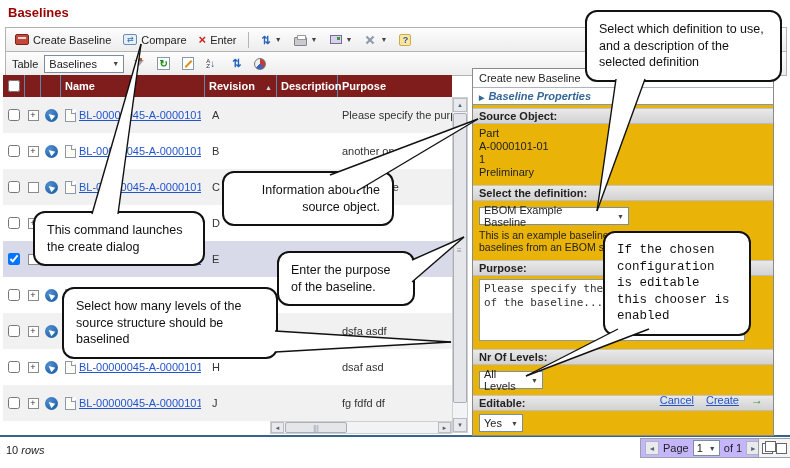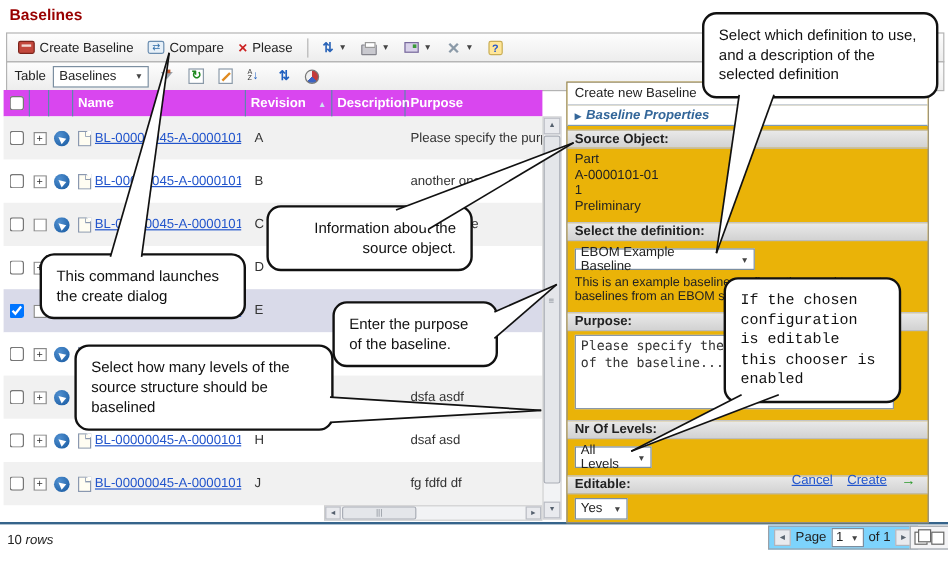--- a/index.html
+++ b/index.html
@@ -57,21 +57,21 @@
   .ico-sortud::after { content:"⇅"; }
   .ico-pie { width:12px; height:12px; border-radius:50%; border:1px solid #777;
              background:conic-gradient(#c23b3b 0 130deg, #3b62c2 130deg 230deg, #f0f0f0 230deg 360deg); }
 
   .sel { display:inline-flex; align-items:center; justify-content:space-between; background:#fff;
          border:1px solid #7b8ea0; font-size:11px; padding:1px 4px; height:18px; color:#222; }
   .sel .caret { margin-left:6px; }
 
   
   .grid { position:absolute; left:3px; top:75px; width:449px; }
-  .ghead { display:flex; height:22px; background:#d946ef; color:#fff; font-weight:bold; font-size:11px; align-items:center; }
+  .ghead { display:flex; height:22px; background:#7f1d1d; color:#fff; font-weight:bold; font-size:11px; align-items:center; }
   .gc { height:100%; display:flex; align-items:center; border-right:1px solid #central; border-right:1px solid #5d86ad; padding:0 4px; }
   .gc.sel-c  { width:22px; justify-content:center; }
   .gc.exp-c  { width:16px; }
   .gc.nav-c  { width:20px; }
   .gc.name-c { width:144px; }
   .gc.rev-c  { width:72px; justify-content:space-between; }
   .gc.desc-c { width:61px; }
   .gc.purp-c { flex:1; border-right:none; }
   .sort-asc::before { content:"▲"; font-size:7px; color:#cfe0f2; }
 
@@ -113,21 +113,21 @@
   .hb-r { right:0; } .hb-r::before { content:"►"; }
   .hthumb { position:absolute; left:14px; top:0; width:62px; height:11px; background:#e4e6ea; border:1px solid #a9adb6; border-radius:2px;
             text-align:center; font-size:7px; color:#8a8f98; line-height:10px; }
   .hthumb::after { content:"|||"; }
 
   .blue-line { position:absolute; left:0; top:435px; width:790px; height:2px; background:#36648b; }
 
   
   .status { position:absolute; left:6px; top:444px; font-size:11px; color:#222; }
   .status i { font-style:italic; }
-  .pager { position:absolute; left:640px; top:438px; height:20px; border:1px solid #9aa0a8; background:#7dd3fc;
+  .pager { position:absolute; left:640px; top:438px; height:20px; border:1px solid #9aa0a8; background:#c4b5fd;
            display:flex; align-items:center; gap:4px; padding:0 4px; font-size:11px; color:#222; }
   .pgbtn { width:14px; height:14px; background:#e9eaee; border:1px solid #b0b4bc; font-size:7px; color:#5a6470;
            text-align:center; line-height:13px; }
   .pg-prev::before { content:"◄"; }
   .pg-next::before { content:"►"; }
   .pager .sel { height:16px; padding:0 3px; }
   .winbtns { position:absolute; left:758px; top:438px; height:20px; border:1px solid #9aa0a8; background:#f4f4f6;
              display:flex; align-items:center; gap:3px; padding:0 3px; }
   .winico { width:11px; height:11px; border:1px solid #666; position:relative; background:#fff; }
   .winico::after { content:""; position:absolute; left:2px; top:-3px; width:9px; height:9px; border:1px solid #666; background:#fff; }
@@ -167,21 +167,21 @@
     <span class="tbtn">
       <span class="ico ico-create"></span>
       <span>Create Baseline</span>
     </span>
     <span class="tbtn">
       <span class="ico ico-compare"></span>
       <span>Compare</span>
     </span>
     <span class="tbtn">
       <span class="ico ico-delete"></span>
-      <span>Please</span>
+      <span>Enter</span>
     </span>
     <span class="vsep"></span>
     <span class="tbtn">
       <span class="ico ico-sync"></span>
       <span class="caret"></span>
     </span>
     <span class="tbtn">
       <span class="ico ico-print"></span>
       <span class="caret"></span>
     </span>

